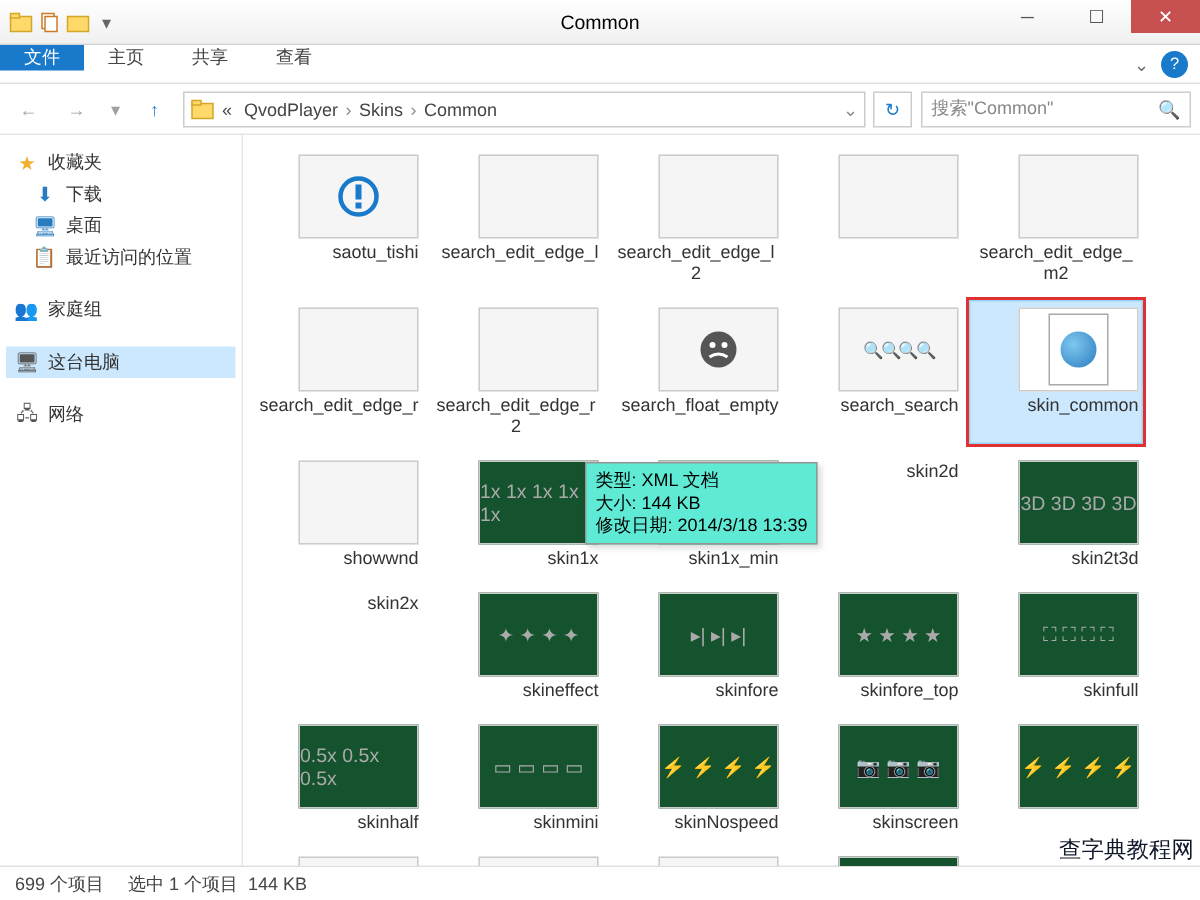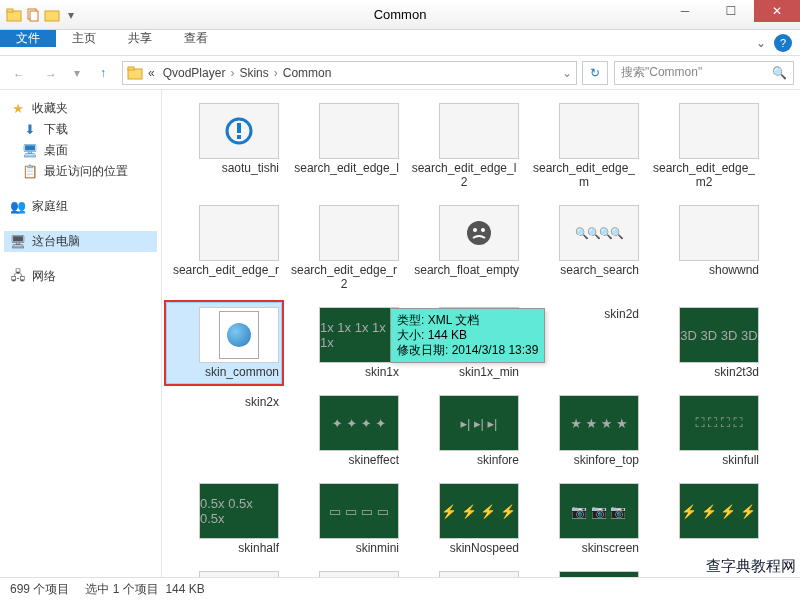--- a/index.html
+++ b/index.html
@@ -172,21 +172,20 @@
         <div class="item">
           <div class="thumb light"></div>
           <div class="iname">search_edit_edge_l</div>
         </div>
         <div class="item">
           <div class="thumb light"></div>
           <div class="iname">search_edit_edge_l2</div>
         </div>
         <div class="item">
           <div class="thumb light"></div>
-          <div class="iname">search_edit_edge_m</div>
         </div>
         <div class="item">
           <div class="thumb light"></div>
           <div class="iname">search_edit_edge_m2</div>
         </div>
         <div class="item">
           <div class="thumb light"></div>
           <div class="iname">search_edit_edge_r</div>
         </div>
         <div class="item">
@@ -201,33 +200,33 @@
               <circle cx="18" cy="11" r="2" fill="#fff"></circle>
               <path d="M8 19 Q14 15 20 19" stroke="#fff" fill="none" stroke-width="2"></path>
             </svg>
           </div>
           <div class="iname">search_float_empty</div>
         </div>
         <div class="item">
           <div class="thumb light" style="color:#1979ca;letter-spacing:-2px">🔍🔍🔍🔍</div>
           <div class="iname">search_search</div>
         </div>
-        <div class="item">
-          <div class="thumb light"></div>
-          <div class="iname">showwnd</div>
-        </div>
         <div class="item sel hl">
           <div class="thumb doc">
             <div class="docicon">
               <div class="globe"></div>
             </div>
           </div>
           <div class="iname">skin_common</div>
         </div>
         <div class="item">
+          <div class="thumb light"></div>
+          <div class="iname">showwnd</div>
+        </div>
+        <div class="item">
           <div class="thumb dark">1x 1x 1x 1x 1x</div>
           <div class="iname">skin1x</div>
         </div>
         <div class="item">
           <div class="thumb dark">1x 1x 1x 1x 1x</div>
           <div class="iname">skin1x_min</div>
         </div>
         <div class="item">
           <div class="iname">skin2d</div>
         </div>

